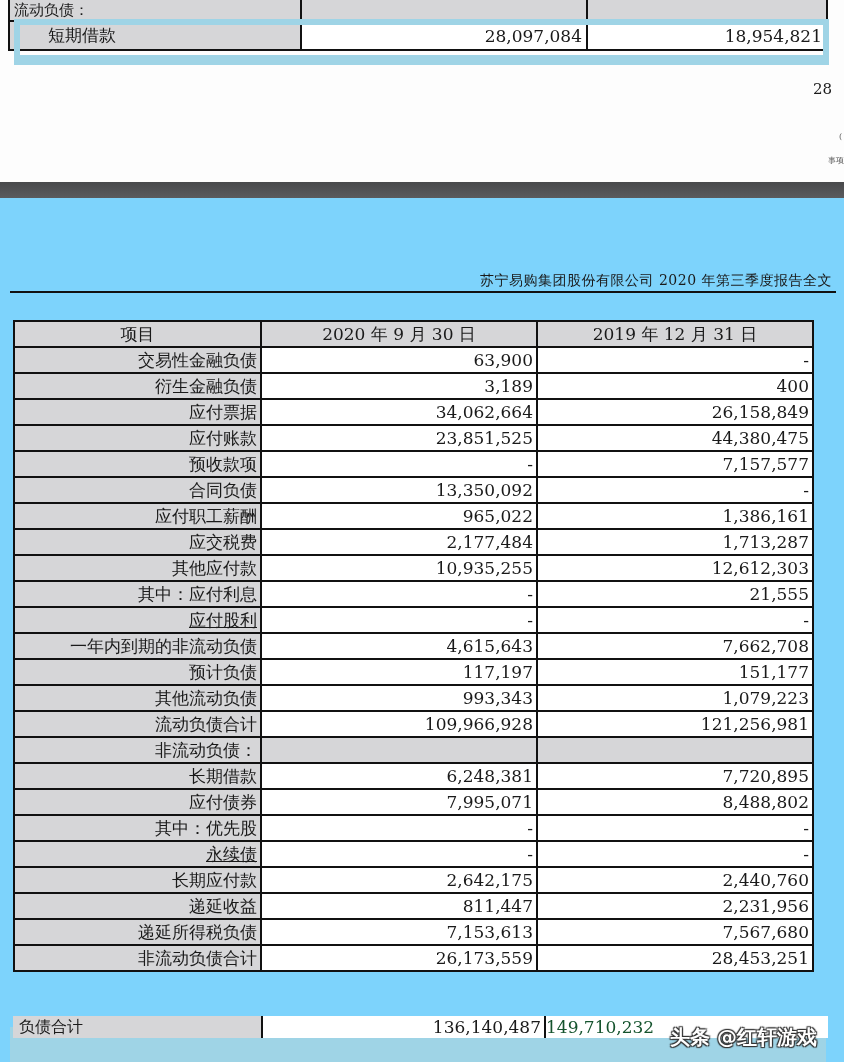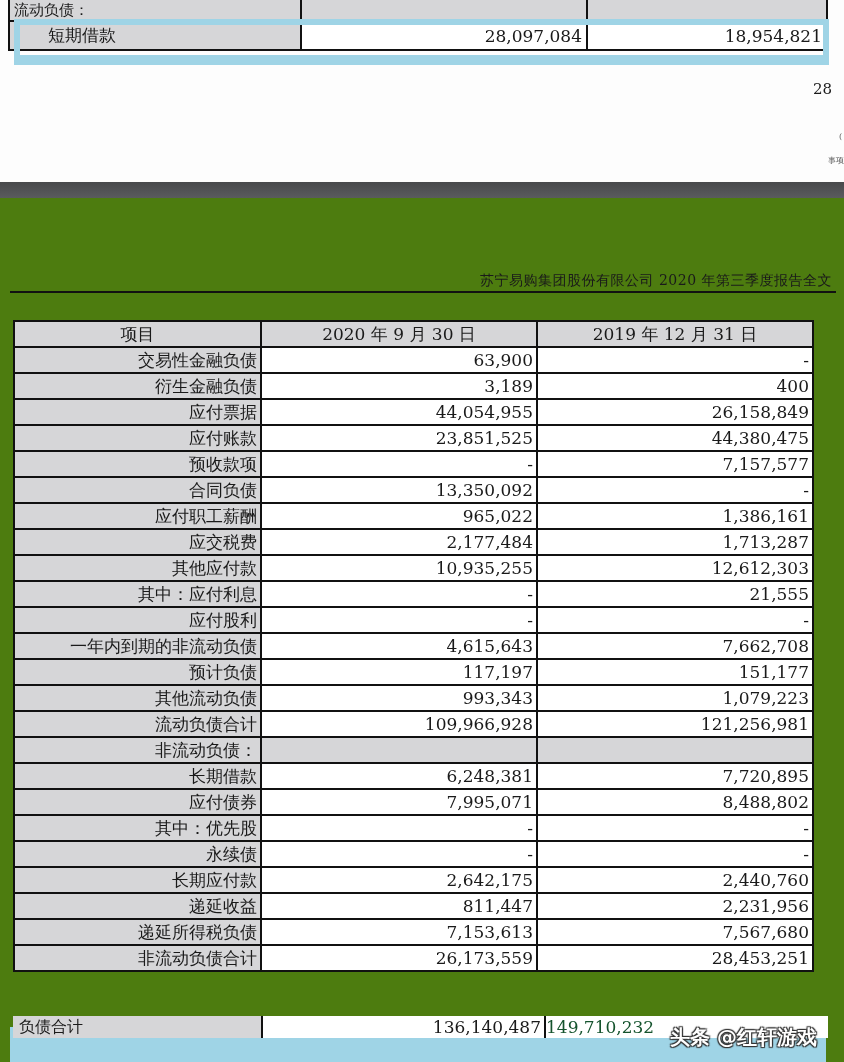--- a/index.html
+++ b/index.html
@@ -41,21 +41,21 @@
   .edge-mark1 { position: absolute; right: 2px; top: 132px; font-size: 8px; color: #555; }
   .edge-mark2 { position: absolute; right: 0px; top: 155px; font-size: 8px; color: #555; }
   
   .page-gap {
     position: absolute; left: 0; top: 182px; width: 844px; height: 16px;
     background: linear-gradient(#48494b, #5a5b5e);
   }
   
   .page-bottom {
     position: absolute; left: 0; top: 198px; width: 844px; height: 864px;
-    background: #4d7c0f;
+    background: #7dd3fc;
   }
   .report-header {
     position: absolute; right: 12px; top: 74px; font-size: 14px; letter-spacing: 0.5px;
   }
   .header-rule {
     position: absolute; left: 10px; top: 93px; width: 826px; height: 2px; background: #111;
   }
   .main-table {
     position: absolute; left: 13px; top: 122px; width: 714px;
     border-collapse: collapse; table-layout: fixed;
@@ -64,21 +64,21 @@
     border: 2px solid #111; height: 24px; padding: 0 3px; font-size: 17px; line-height: 24px;
     white-space: nowrap; overflow: hidden;
   }
   .main-table th { background: #d6d6d8; font-weight: normal; text-align: center; }
   .main-table td.label { background: #d6d6d8; text-align: right; }
   .main-table td.num { background: #fff; text-align: right; }
   .main-table tr.section td.num { background: #d6d6d8; }
   .indent0 { padding-left: 3px !important; }
   .indent1 { padding-left: 38px !important; }
   .indent2 { padding-left: 58px !important; }
-  .indent3 { padding-left: 113px !important; }
+  .indent3 { padding-left: 113px !important; text-decoration: underline; }
   .col1 { width: 247px; }
   .col2 { width: 276px; }
   .col3 { width: 276px; }
   .highlight-bottom {
     position: absolute; left: 10px; top: 1027px; width: 816px; height: 35px;
     background: #9fd4e6; pointer-events: none;
   }
   .bottom-last-row {
     position: absolute; left: 13px; top: 1016px; width: 815px; height: 22px;
     display: flex;
@@ -151,21 +151,21 @@
           <td class="num">63,900</td>
           <td class="num">-</td>
         </tr>
         <tr>
           <td class="label indent1">衍生金融负债</td>
           <td class="num">3,189</td>
           <td class="num">400</td>
         </tr>
         <tr>
           <td class="label indent1">应付票据</td>
-          <td class="num">44,054,955</td>
+          <td class="num">34,062,664</td>
           <td class="num">26,158,849</td>
         </tr>
         <tr>
           <td class="label indent1">应付账款</td>
           <td class="num">23,851,525</td>
           <td class="num">44,380,475</td>
         </tr>
         <tr>
           <td class="label indent1">预收款项</td>
           <td class="num">-</td>

